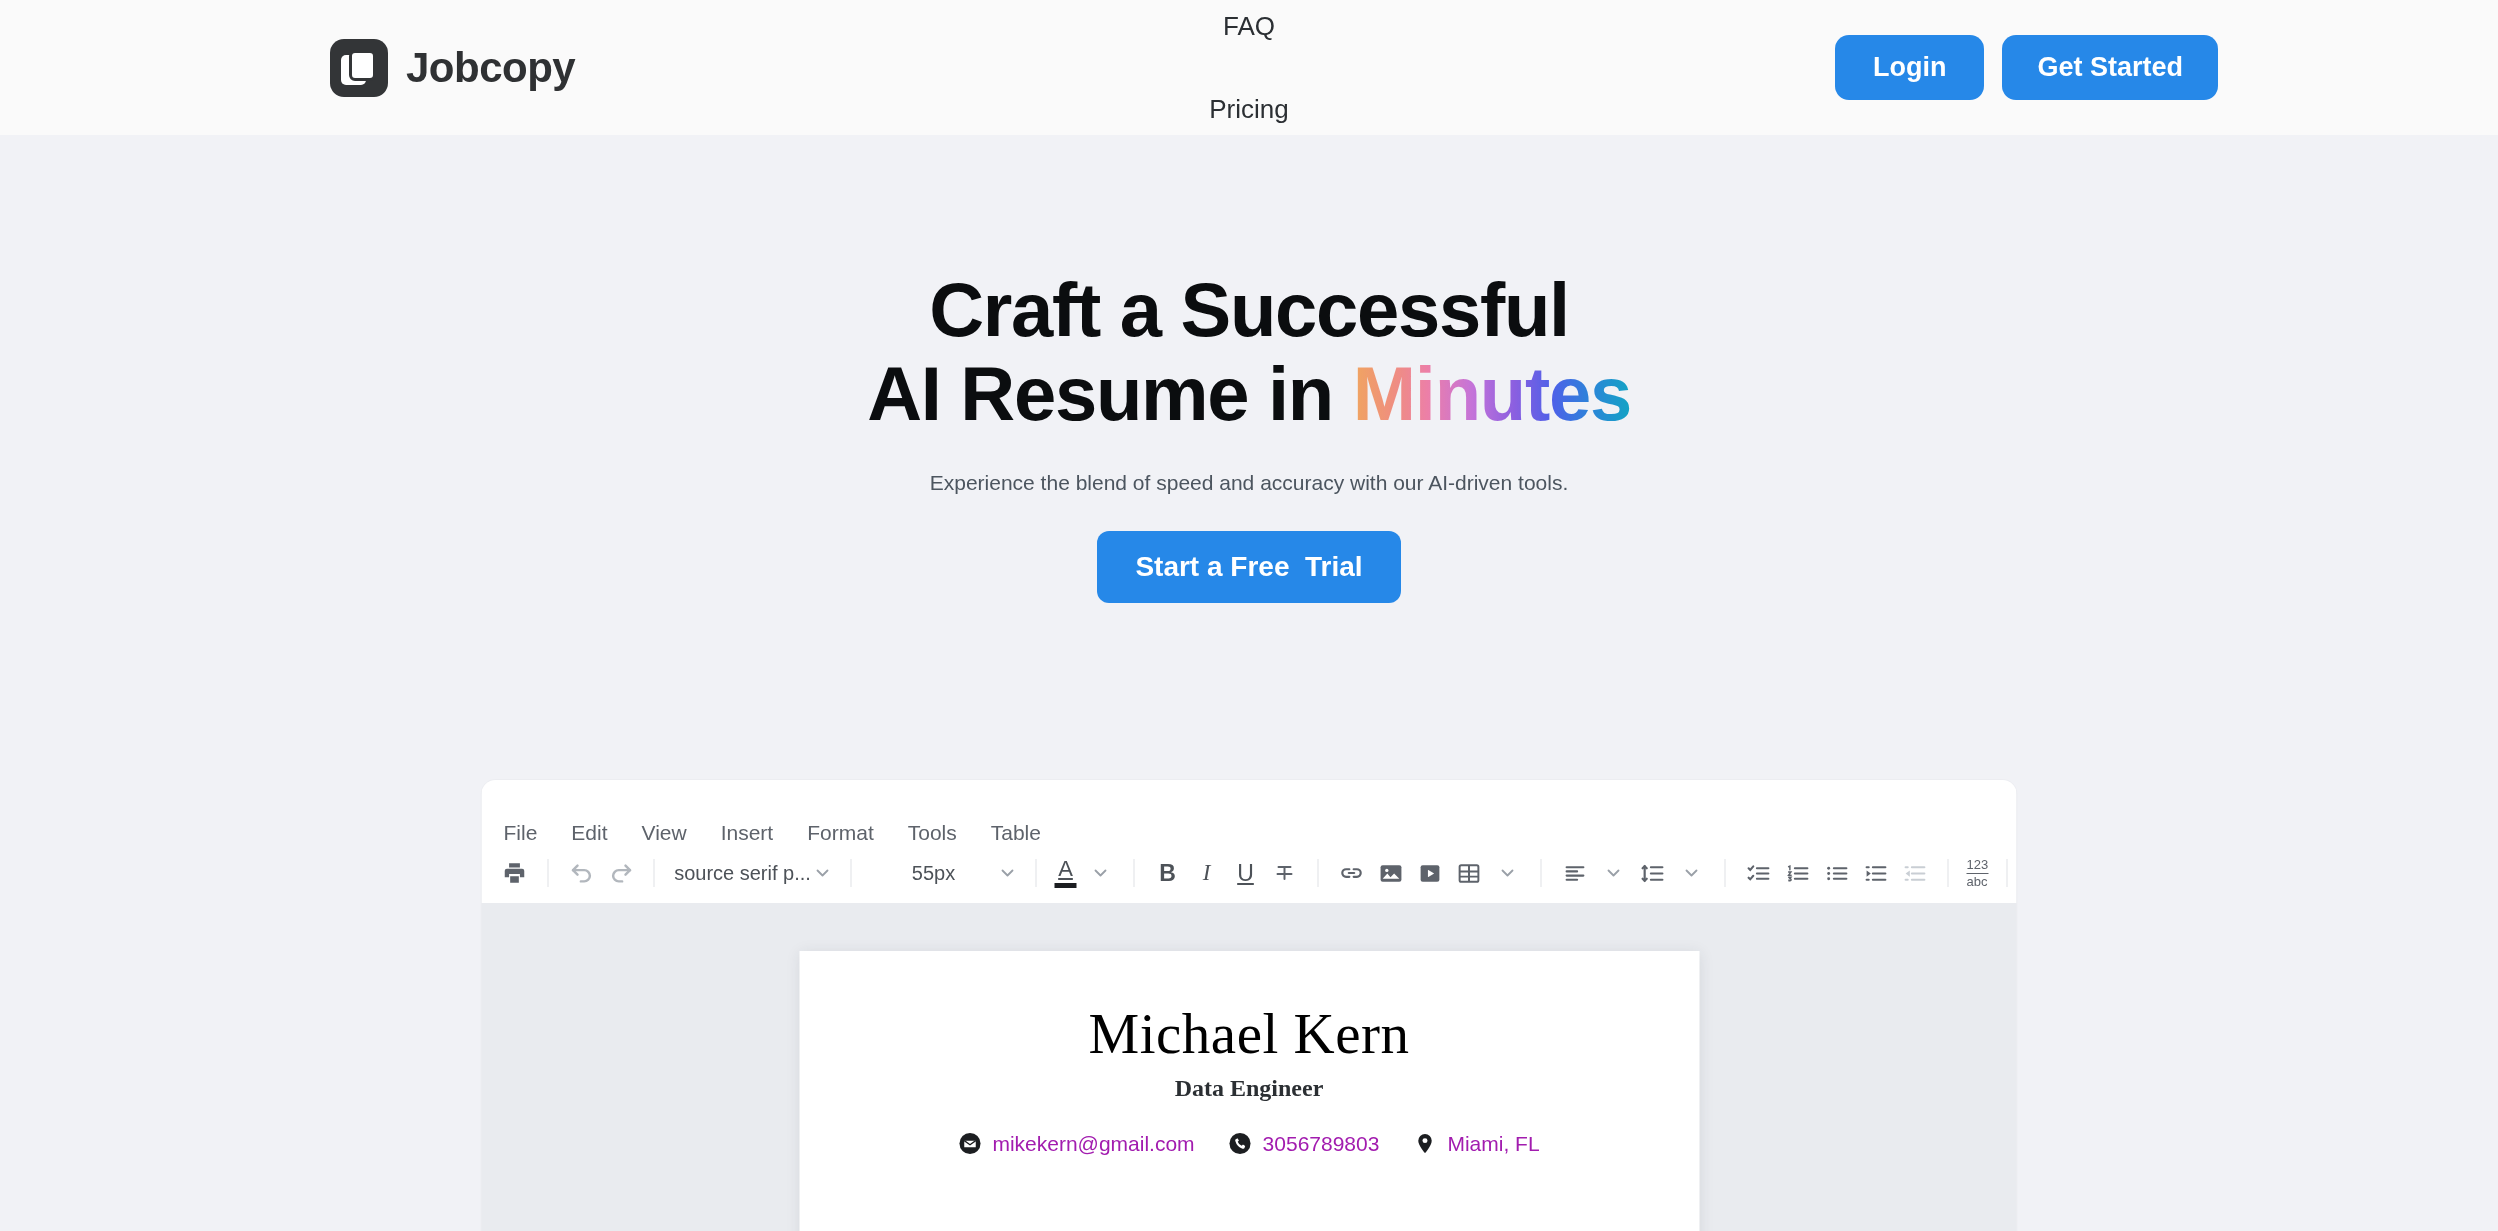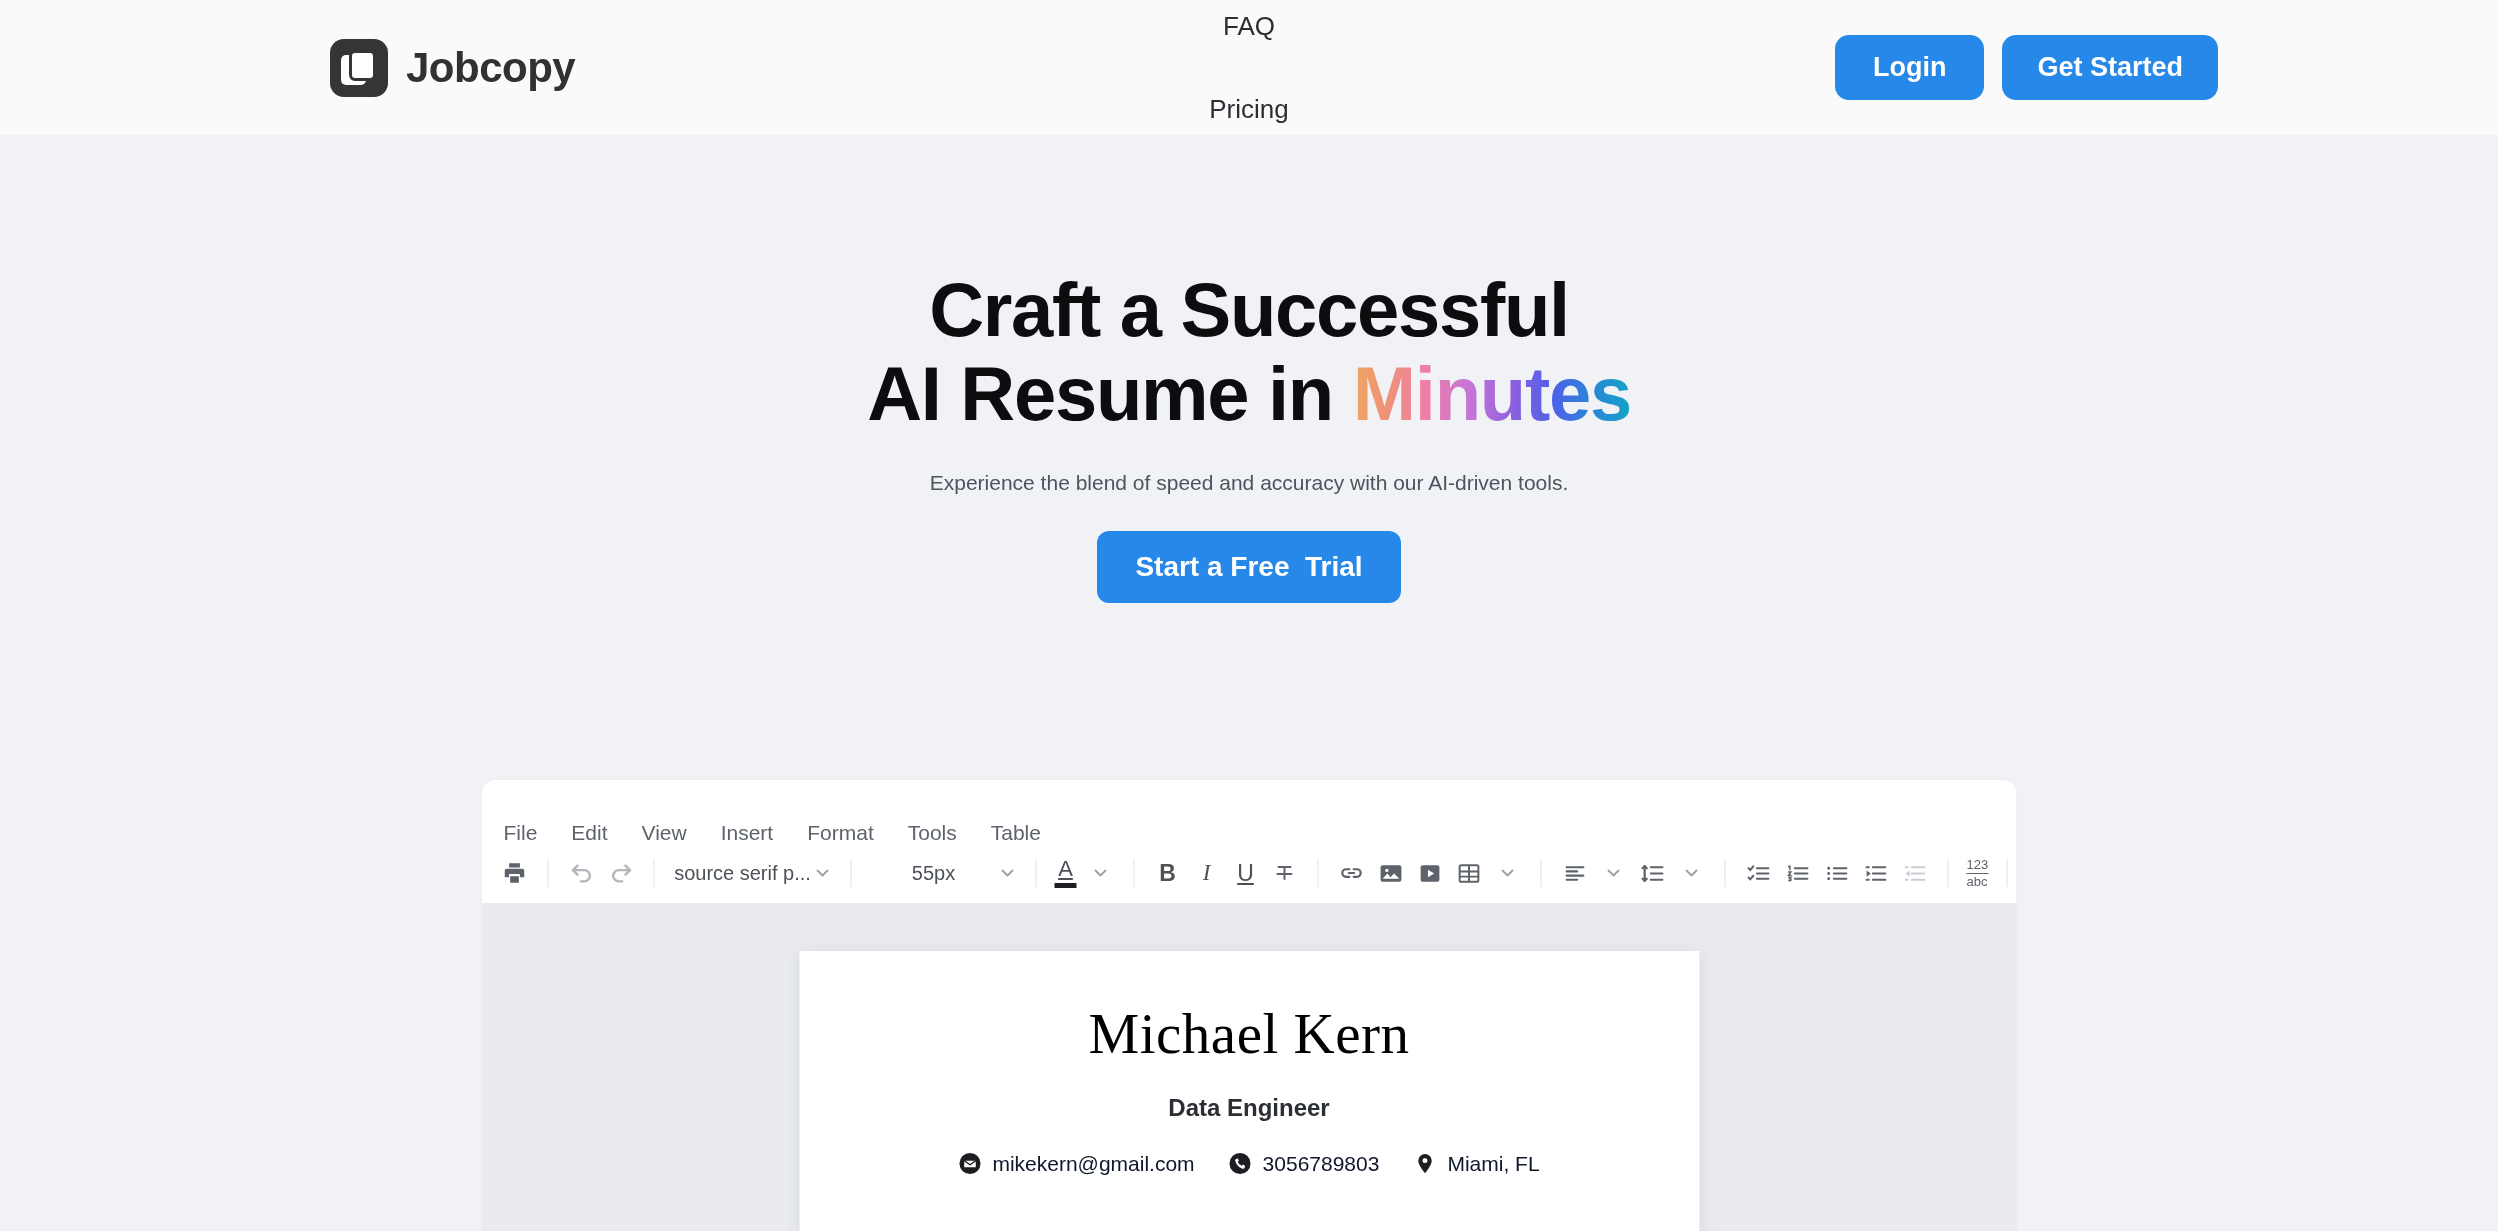--- a/index.html
+++ b/index.html
@@ -186,31 +186,32 @@
     text-align: center;
   }
   .resume-name {
     font-family: "Liberation Serif", serif;
     font-size: 57px;
     color: #000000;
     letter-spacing: 0.5px;
     line-height: 1.1;
   }
   .resume-role {
-    margin-top: 28px;
+    margin-top: 9px;
     font-size: 24px;
     font-weight: bold;
     color: #2b2f33;
+    font-family: Liberation Serif, serif;
   }
   .resume-contact {
     margin-top: 30px;
     display: flex; align-items: center; justify-content: center;
     gap: 34px;
     font-size: 21px;
-    color: #0f172a;
+    color: #a21caf;
   }
   .contact-item { display: flex; align-items: center; gap: 11px; white-space: nowrap; }
   .contact-ico { width: 23px; height: 23px; color: #1c1e21; flex: 0 0 auto; }
 </style>
 </head>
 <body>
 
 <header class="site-header">
 
   <div class="brand">

